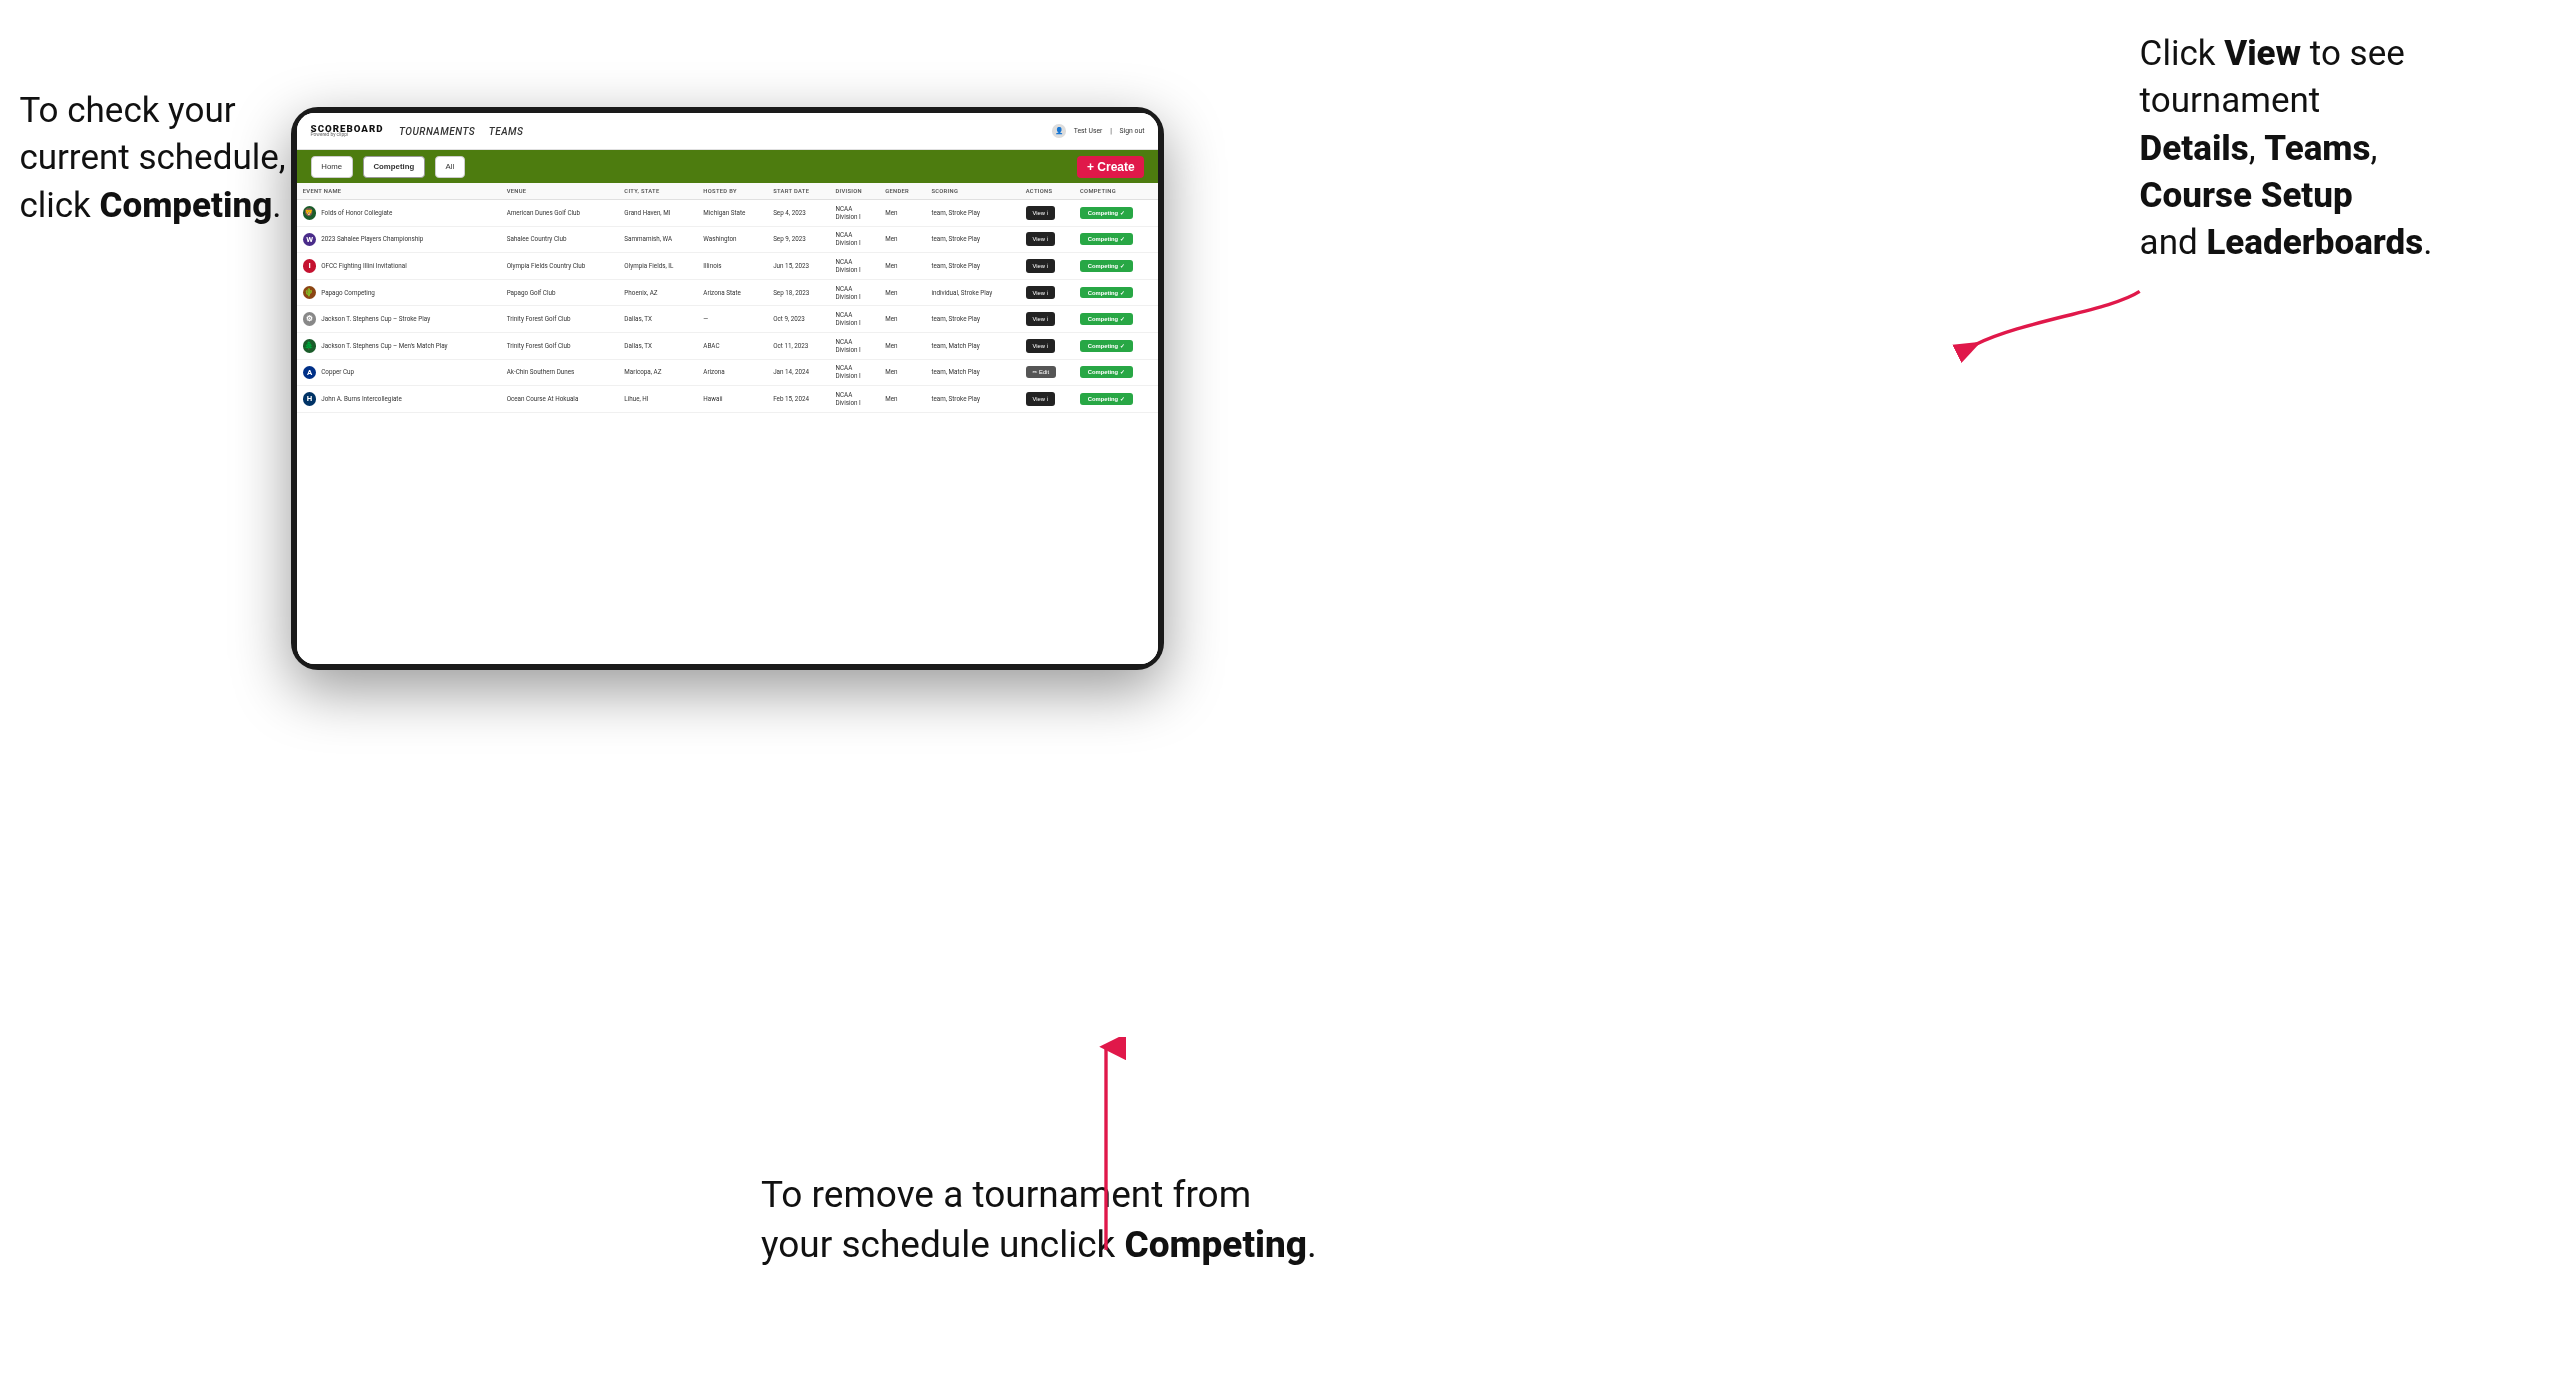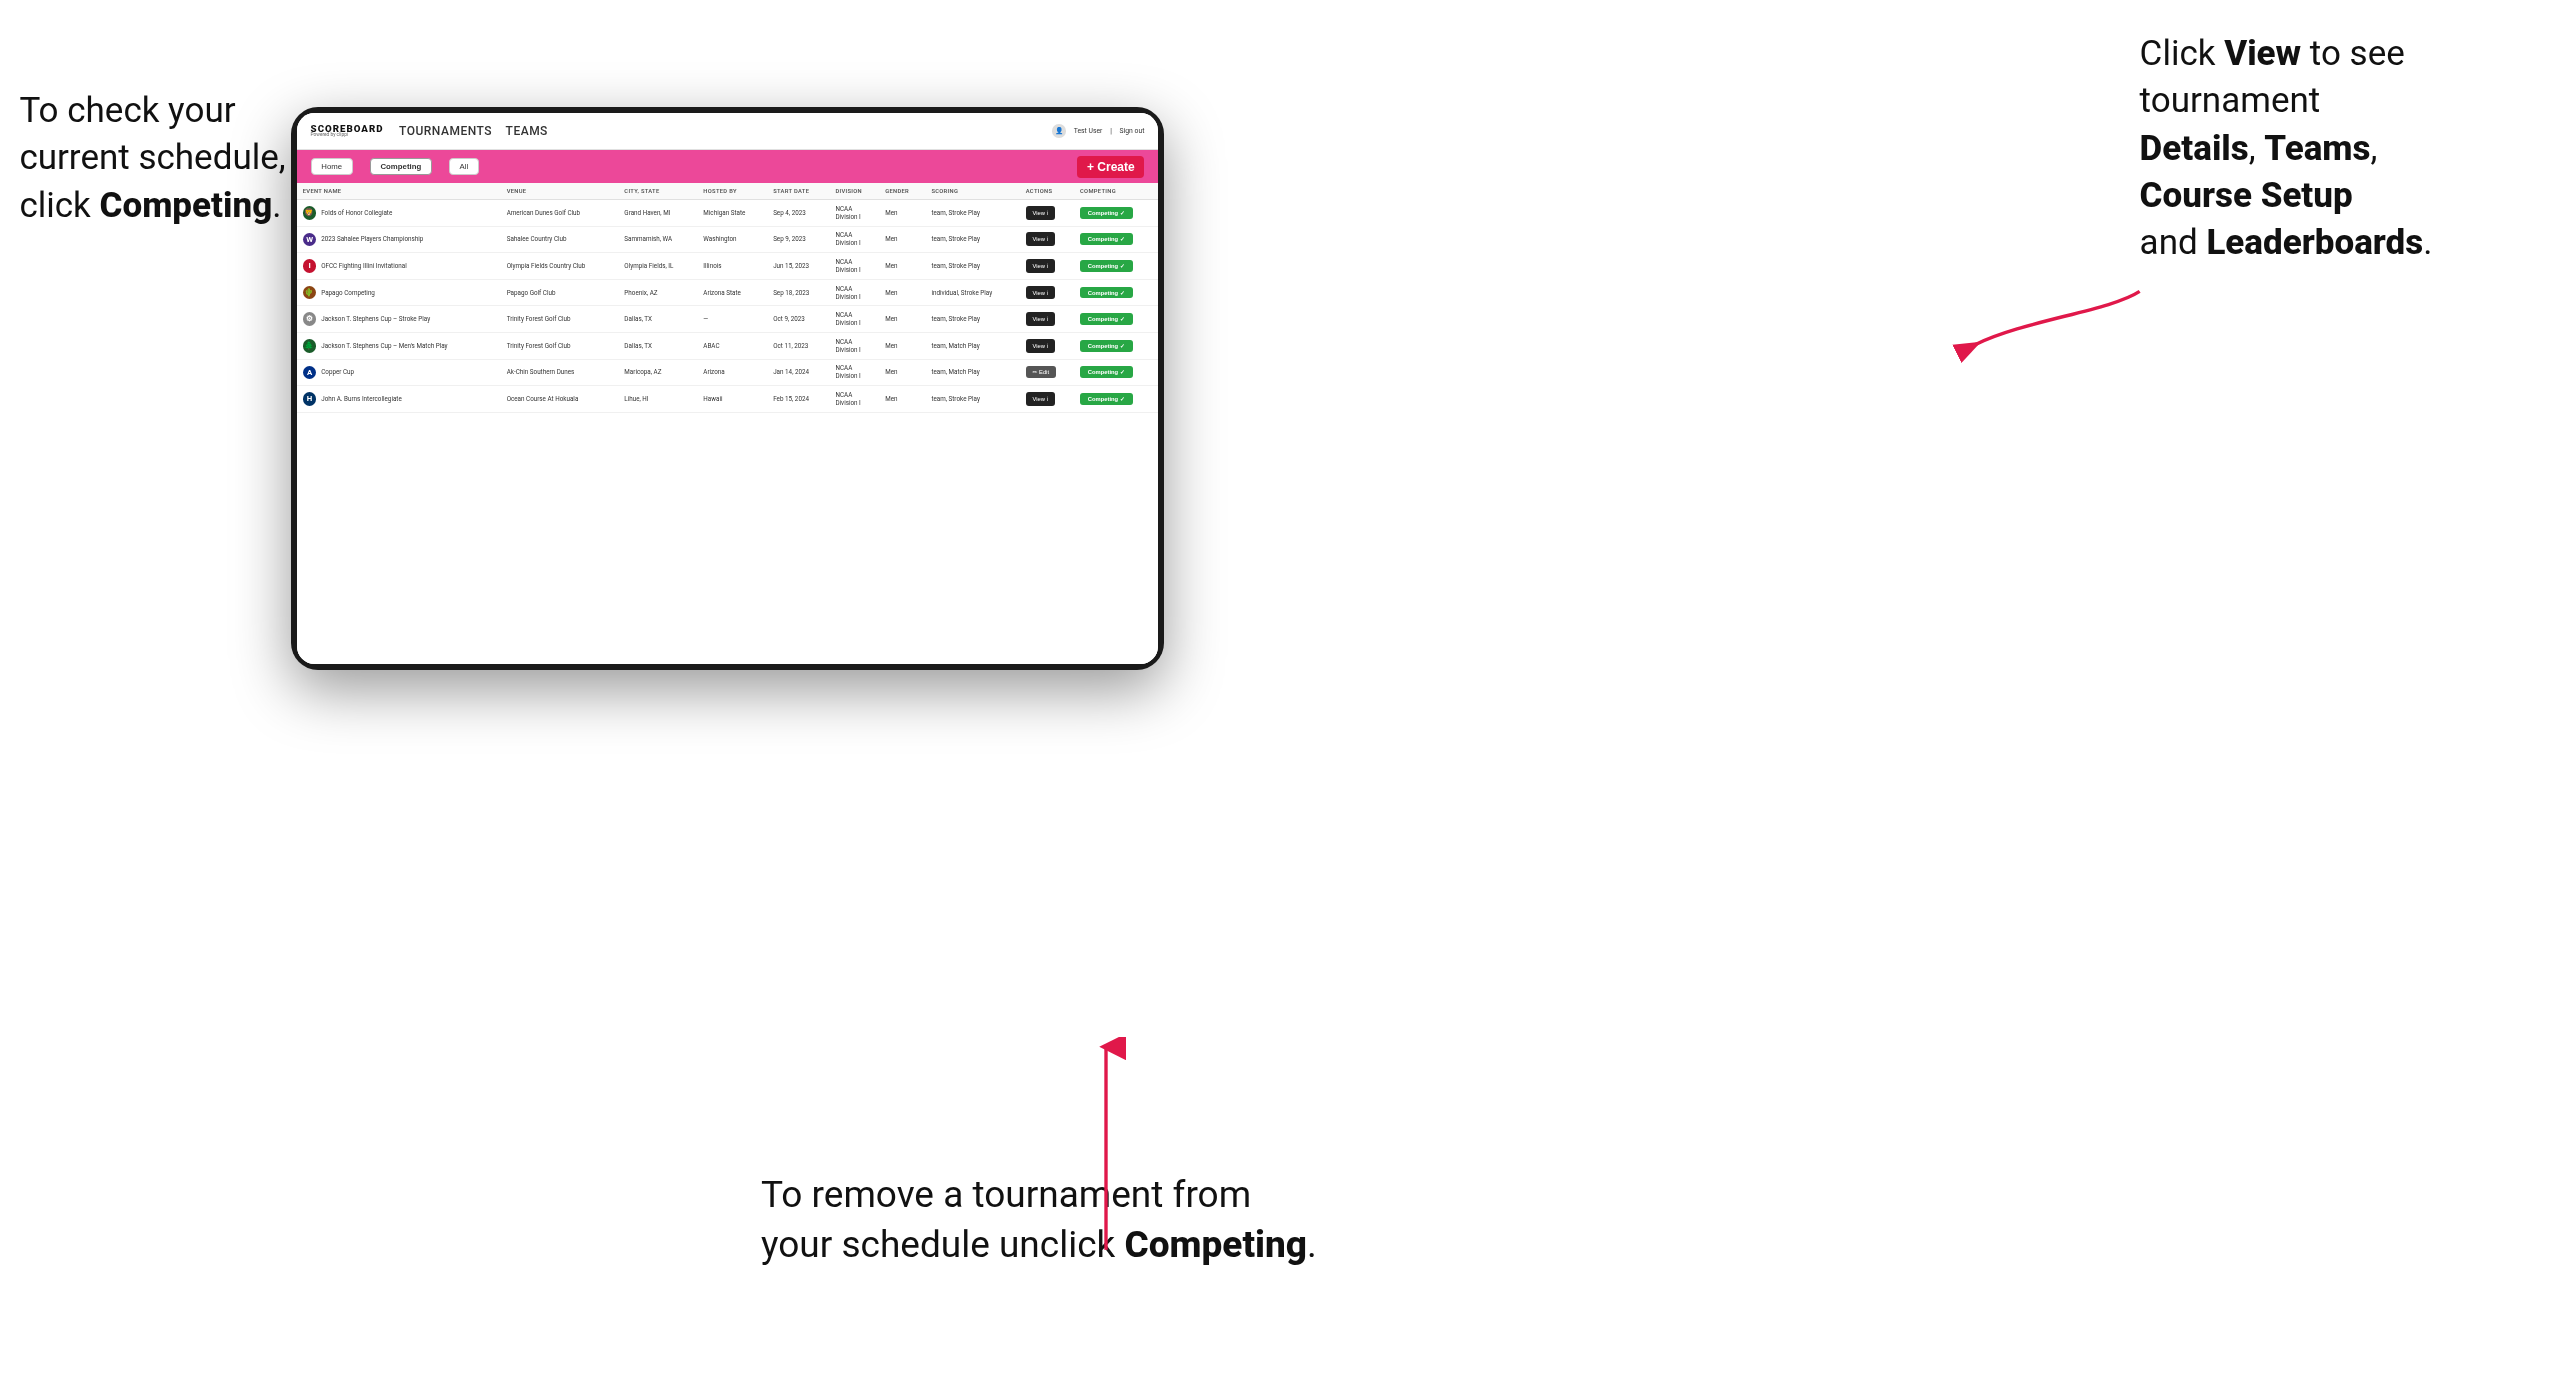--- a/index.html
+++ b/index.html
@@ -84,27 +84,28 @@
       color: #111;
       line-height: 1;
     }
     .nav-logo-sub {
       font-size: 4.8px;
       color: #666;
       line-height: 1;
     }
 
     .nav-link {
-      font-size: 12px;
+      font-size: 10px;
       color: #333;
       margin-right: 13.6px;
       cursor: pointer;
       font-weight: 500;
       text-transform: uppercase;
       letter-spacing: 0.5px;
+      font-style: italic;
     }
 
     .nav-right {
       margin-left: auto;
       display: flex;
       align-items: center;
       gap: 7.8px;
       font-size: 6.8px;
       color: #333;
     }
@@ -114,25 +115,24 @@
       background: #ddd;
       border-radius: 50%;
       display: flex;
       align-items: center;
       justify-content: center;
       font-size: 6.8px;
     }
 
     
     .filter-bar {
-      background: #ec4899;
+      background: #4d7c0f;
       padding: 5.8px 13.6px;
       display: flex;
-      align-items: center;
-      gap: 17px;
+      gap: 10px;
       flex-shrink: 0;
     }
     .filter-btn {
       padding: 2.9px 9.7px;
       font-size: 7.8px;
       border-radius: 3.9px;
       border: 1px solid #ccc;
       background: #fff;
       cursor: pointer;
       color: #333;

